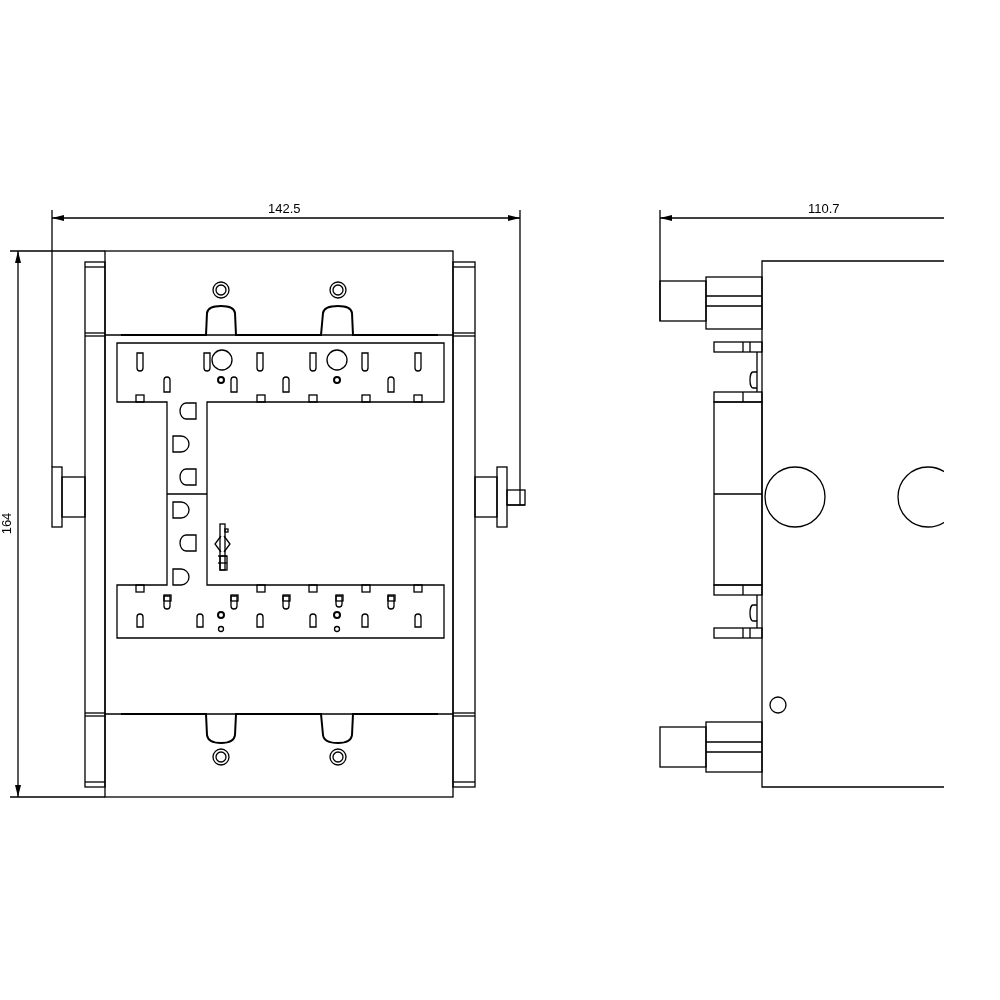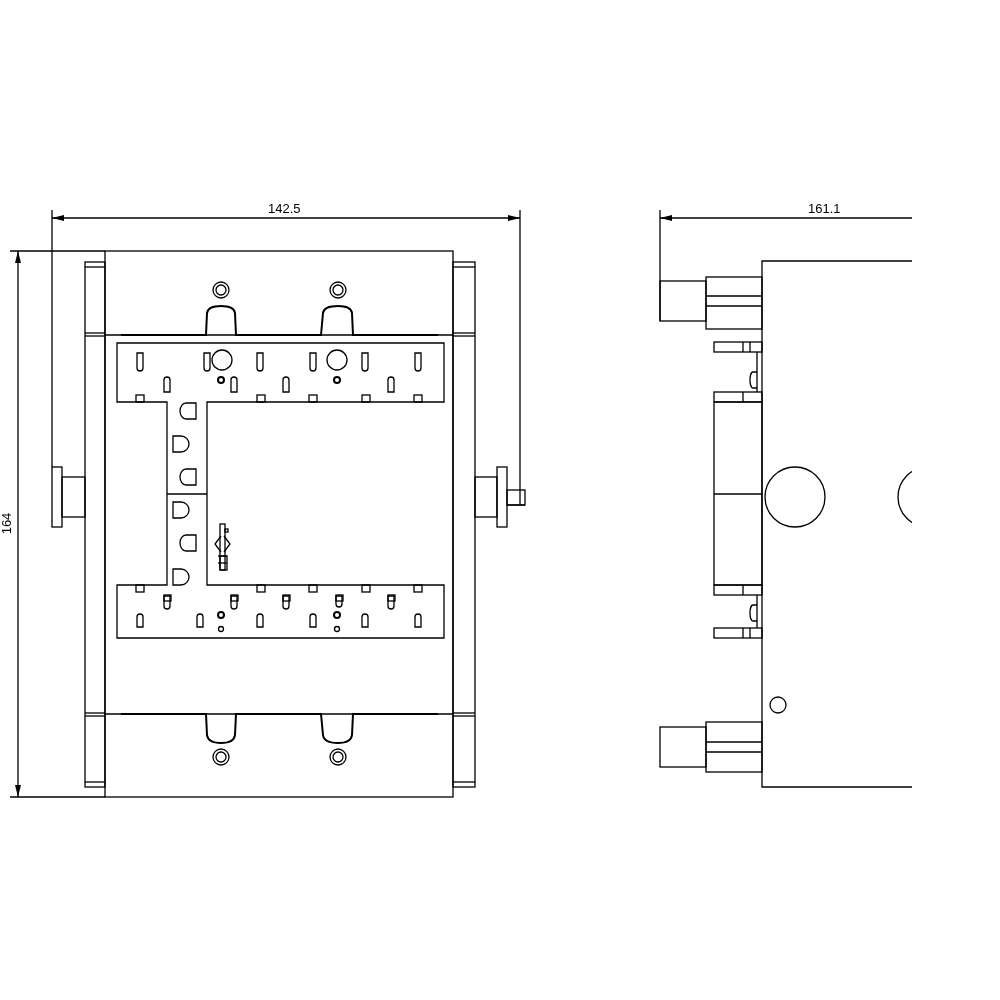--- a/index.html
+++ b/index.html
@@ -1,16 +1,16 @@
 <!DOCTYPE html>
 <html><head>
 <meta charset="utf-8">
 <style>
   html, body { margin: 0; padding: 0; background: #ffffff; }
-  #canvas { position: relative; width: 912px; height: 1000px; background: #ffffff; overflow: hidden; }
+  #canvas { position: relative; width: 912px; height: 1000px; background: #ffffff; overflow: hidden; padding-left: 32px; }
   svg { position: absolute; left: 0; top: 0; }
   .ln { stroke: #000; stroke-width: 1.3; fill: none; }
   .lnb { stroke: #000; stroke-width: 2; fill: none; }
   .lbl { position: absolute; font-family: "Liberation Sans", sans-serif; font-size: 13px; color: #000; white-space: nowrap; }
 </style>
 </head>
 <body>
 
 <div id="canvas">
 
@@ -212,16 +212,16 @@
 
     <circle class="ln" cx="795" cy="497" r="30"></circle>
     <circle class="ln" cx="928" cy="497" r="30"></circle>
     <circle class="ln" cx="965" cy="354" r="8"></circle>
     <circle class="ln" cx="778" cy="705" r="8"></circle>
     <circle class="ln" cx="965" cy="687" r="8"></circle>
   </g>
 </svg>
 
 <div class="lbl" style="left:268px; top:201px;">142.5</div>
-<div class="lbl" style="left:808px; top:201px;">161.1</div>
+<div class="lbl" style="left:808px; top:201px;">110.7</div>
 <div class="lbl" style="left:-4px; top:516px; transform: rotate(-90deg); transform-origin: center;">164</div>
 
 </div>
 
 </body></html>

